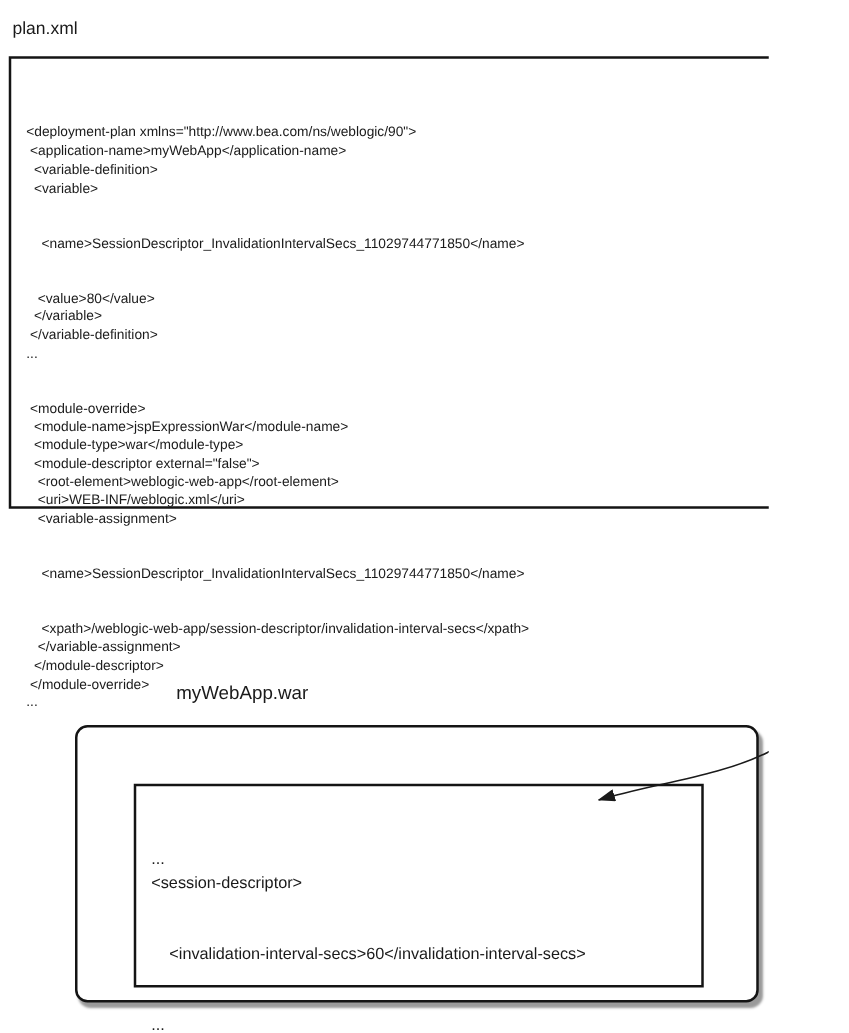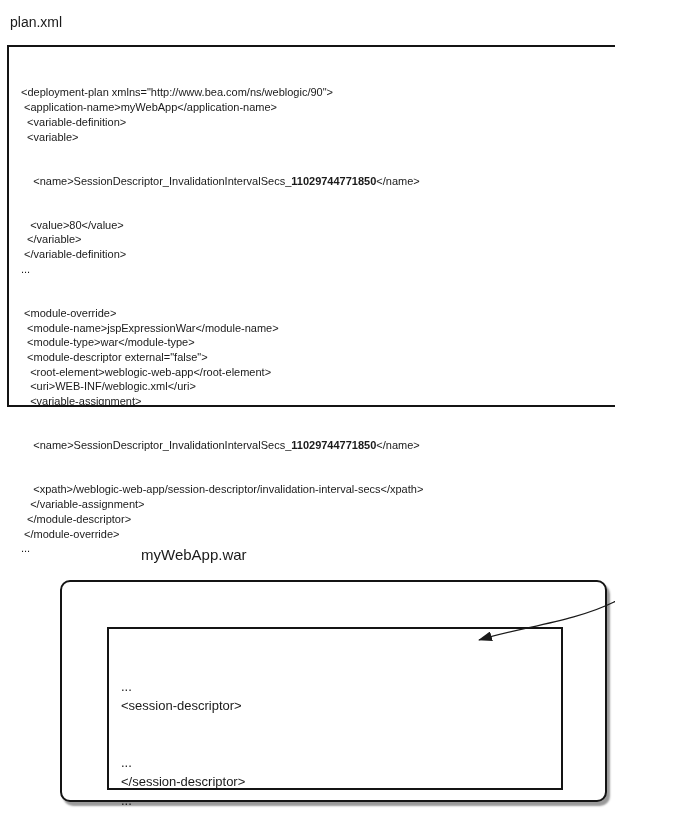--- a/index.html
+++ b/index.html
@@ -25,33 +25,33 @@
 
   .plan-box {
     position: absolute;
     left: 7px; top: 45px;
     width: 651px; height: 358px;
     border: 2px solid #141414;
     background: #ffffff;
     box-sizing: content-box;
   }
   .plan-code {
-    padding: 9px 4px 0 12px;
+    padding: 23px 4px 0 12px;
     font-family: "Liberation Sans", sans-serif;
     font-size: 11px;
     line-height: 14.7px;
     white-space: pre;
   }
   .plan-code pre, .inner-code pre {
     margin: 0;
     font: inherit;
     white-space: pre;
   }
   .code-line { white-space: pre; }
-  .bold { font-weight: bold; }
+  .bold { font-weight: normal; }
 
   .outer-box {
     position: absolute;
     left: 60px; top: 580px;
     width: 543px; height: 218px;
     border: 2px solid #141414;
     border-radius: 10px;
     background: #ffffff;
     box-shadow: 3px 4px 2px #9a9a9a;
   }
@@ -119,20 +119,21 @@
 
   <div class="file-label overrides-label">Overrides</div>
 
   <div class="file-label war-label">myWebApp.war</div>
 
   <div class="outer-box">
     <div class="inner-box">
       <div class="inner-code">
         <pre>...
 &lt;session-descriptor&gt;</pre>
+        <div class="code-line bold">    &lt;invalidation-interval-secs&gt;60&lt;/invalidation-interval-secs&gt;</div>
         <pre>...
 &lt;/session-descriptor&gt;
 ...</pre>
       </div>
     </div>
   </div>
 
   <svg class="arrow-overlay" viewBox="0 0 679 826" xmlns="http://www.w3.org/2000/svg">
     <defs>
       <marker id="arrowhead" markerUnits="userSpaceOnUse" markerWidth="14" markerHeight="10" refX="13" refY="5" orient="auto">

